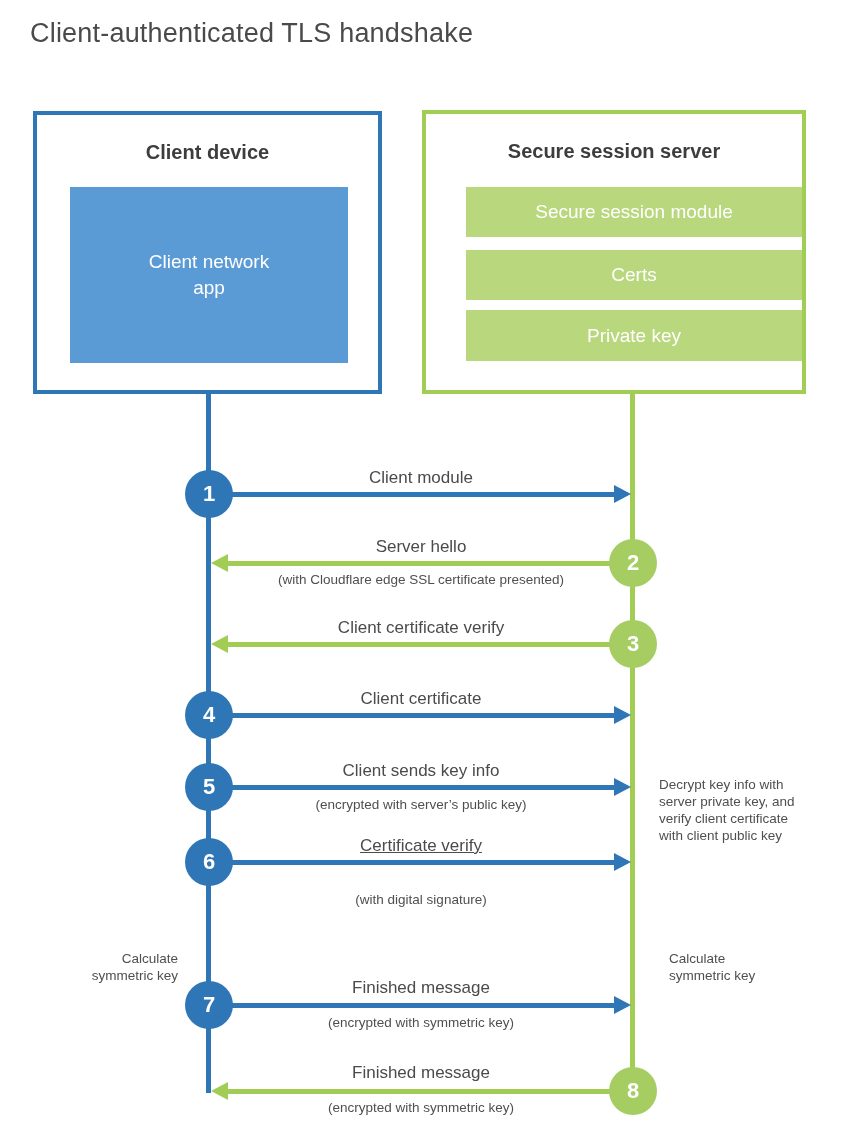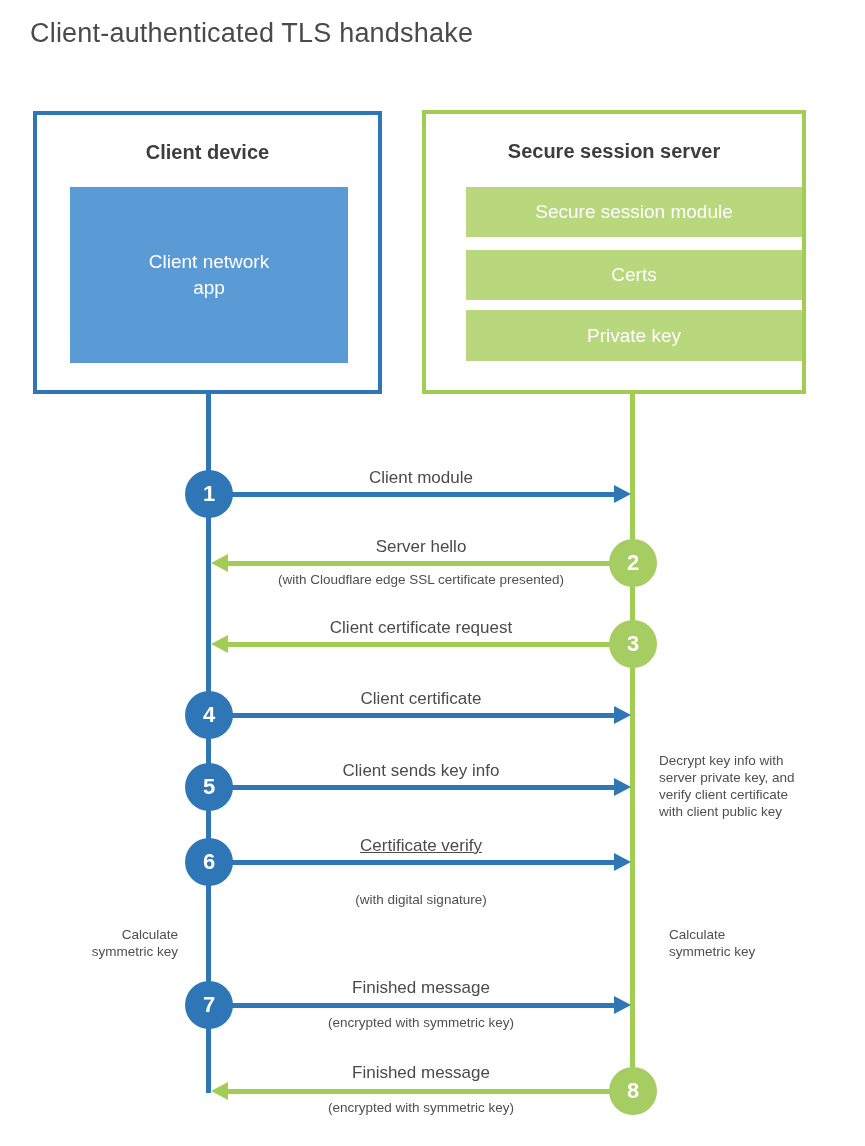--- a/index.html
+++ b/index.html
@@ -67,21 +67,21 @@
   
   .msg-label{
     left:229px;width:384px;text-align:center;
     font-size:17px;color:#4b4b4b;
   }
   .msg-sublabel{
     left:229px;width:384px;text-align:center;
     font-size:13.5px;color:#4f4f4f;
   }
   .side-note{
-    font-size:13.5px;line-height:17px;color:#4f4f4f;white-space:pre-line;
+    font-size:13.5px;line-height:17px;color:#4f4f4f;white-space:pre-line;margin-top:24px;
   }
   .note-decrypt{left:659px;top:752px;width:190px;text-align:left;}
   .note-calc-left{left:40px;top:926px;width:138px;text-align:right;}
   .note-calc-right{left:669px;top:926px;width:150px;text-align:left;}
 </style>
 </head>
 <body>
 
 <div id="canvas">
 
@@ -111,37 +111,38 @@
     </div>
 
   <div class="abs msg-label" style="top:537px;">Server hello</div>
   <div class="abs msg-line green" style="top:561px;"></div>
   <div class="abs arrowhead left" style="top:554px;"></div>
   <div class="abs msg-sublabel" style="top:572px;">(with Cloudflare edge SSL certificate presented)</div>
   <div class="abs step-circle green" style="top:539px;">
       <span>2</span>
     </div>
 
-  <div class="abs msg-label" style="top:618px;">Client certificate request</div>
+  <div class="abs msg-label" style="top:618px;">Client certificate verify</div>
   <div class="abs msg-line green" style="top:642px;"></div>
   <div class="abs arrowhead left" style="top:635px;"></div>
   <div class="abs step-circle green" style="top:620px;">
       <span>3</span>
     </div>
 
   <div class="abs msg-label" style="top:689px;">Client certificate</div>
   <div class="abs msg-line blue" style="top:713px;"></div>
   <div class="abs arrowhead right" style="top:706px;"></div>
   <div class="abs step-circle blue" style="top:691px;">
       <span>4</span>
     </div>
 
   <div class="abs msg-label" style="top:761px;">Client sends key info</div>
   <div class="abs msg-line blue" style="top:785px;"></div>
   <div class="abs arrowhead right" style="top:778px;"></div>
+  <div class="abs msg-sublabel" style="top:797px;">(encrypted with server’s public key)</div>
   <div class="abs step-circle blue" style="top:763px;">
       <span>5</span>
     </div>
 
   <div class="abs msg-label" style="top:836px;text-decoration:underline;">Certificate verify</div>
   <div class="abs msg-line blue" style="top:860px;"></div>
   <div class="abs arrowhead right" style="top:853px;"></div>
   <div class="abs msg-sublabel" style="top:872px;margin-top:20px;">(with digital signature)</div>
   <div class="abs step-circle blue" style="top:838px;">
       <span>6</span>

